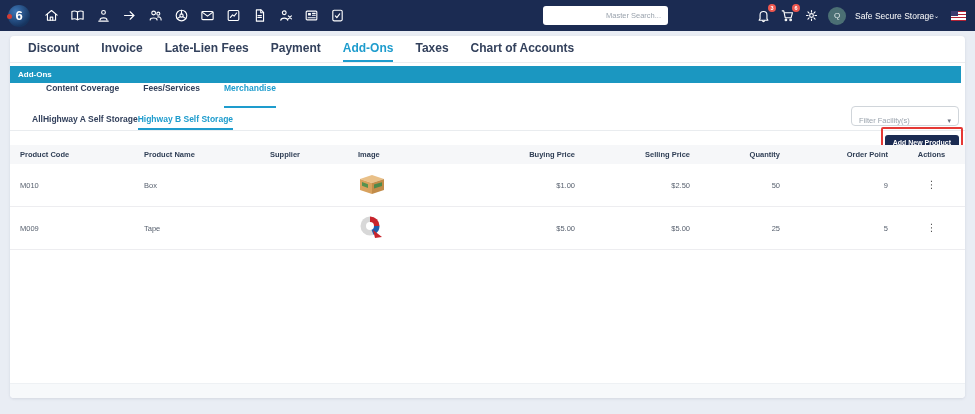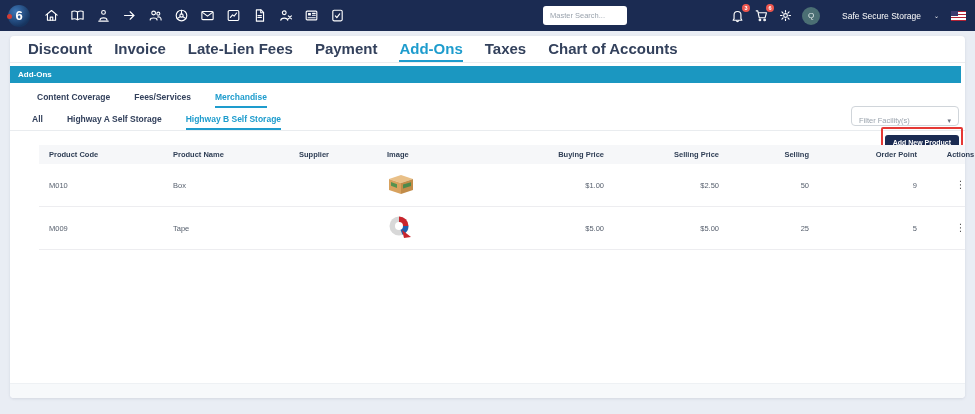--- a/index.html
+++ b/index.html
@@ -6,53 +6,53 @@
   html,body{width:975px;height:414px;}
   body{background:#e9edf4;font-family:"Liberation Sans",sans-serif;position:relative;overflow:hidden;}
 
   
   .navbar{position:absolute;top:0;left:0;width:975px;height:31px;background:#1b2b52;display:flex;align-items:center;z-index:5;}
   .logo{width:22px;height:22px;border-radius:50%;background:radial-gradient(circle at 35% 30%,#3d77b8,#16345f 72%);margin-left:8px;position:relative;display:flex;align-items:center;justify-content:center;color:#fff;font-weight:bold;font-size:13px;flex:none;}
   .logo::before{content:"";position:absolute;left:-1px;top:9px;width:5px;height:5px;background:#d23b33;border-radius:50%;}
   .nav-icons{display:flex;gap:11px;margin-left:14px;}
   .nav-icon{width:15px;height:15px;display:inline-flex;color:#fff;cursor:pointer;}
   .nav-icon svg{width:15px;height:15px;}
-  .search-box{position:absolute;left:543px;top:6px;width:84px;height:19px;border:none;border-radius:3px;background:#fff;font-size:7.5px;padding:0 7px;color:#333;font-family:"Liberation Sans",sans-serif;}
+  .search-box{position:absolute;left:543px;top:6px;width:125px;height:19px;border:none;border-radius:3px;background:#fff;font-size:7.5px;padding:0 7px;color:#333;font-family:"Liberation Sans",sans-serif;text-align:right;}
   .search-box::placeholder{color:#9aa3ad;}
   .nav-right{position:absolute;right:9px;top:0;height:31px;display:flex;align-items:center;gap:9px;}
   .icon-btn{position:relative;width:15px;height:15px;display:inline-flex;color:#fff;cursor:pointer;}
   .icon-btn svg{width:15px;height:15px;}
   .badge{position:absolute;top:-4px;right:-5px;min-width:8px;height:8px;padding:0 1px;background:#ee574f;color:#fff;border-radius:6px;font-size:5.5px;line-height:8px;text-align:center;font-weight:bold;}
   .avatar{width:18px;height:18px;border-radius:50%;background:#4b6f74;color:#e2ebeb;font-size:8px;display:flex;align-items:center;justify-content:center;cursor:pointer;flex:none;}
-  .account{color:#fff;font-size:8.5px;display:flex;align-items:center;gap:13px;cursor:pointer;white-space:nowrap;margin-left:13px;}
+  .account{color:#fff;font-size:8.5px;display:flex;align-items:center;gap:0;cursor:pointer;white-space:nowrap;}
   .account .caret{font-size:6px;line-height:1;}
   .flag{width:15px;height:10px;background:repeating-linear-gradient(#b22234 0 1.5px,#fff 1.5px 3px);position:relative;margin-left:3px;flex:none;cursor:pointer;}
   .flag::before{content:"";position:absolute;left:0;top:0;width:7px;height:5.5px;background:#3c3b6e;}
 
   
   .card{position:absolute;left:10px;top:36px;width:955px;height:362px;background:#fff;border-radius:4px;box-shadow:0 1px 3px rgba(20,30,60,.1);}
   .main-tabs{display:flex;gap:22px;padding:0 18px;height:27px;align-items:stretch;border-bottom:1px solid #ebedf0;}
-  .tab{font-size:15px;font-weight:bold;color:#33415c;display:flex;align-items:center;border-bottom:2px solid transparent;cursor:pointer;white-space:nowrap;}
+  .tab{font-size:12px;font-weight:bold;color:#33415c;display:flex;align-items:center;border-bottom:2px solid transparent;cursor:pointer;white-space:nowrap;}
   .tab.active{color:#1e9ccd;border-bottom-color:#1e9ccd;}
   .section-bar{height:17px;background:#1b97c1;color:#fff;font-size:8px;font-weight:bold;display:flex;align-items:center;padding-left:8px;margin:3px 4px 0 0;}
-  .sub-tabs{display:flex;gap:24px;padding:0 27px;height:25px;align-items:flex-end;}
+  .sub-tabs{display:flex;gap:24px;padding:0 36px;height:25px;}
   .sub-tab{font-size:8.5px;font-weight:bold;color:#33415c;padding-bottom:4px;border-bottom:2px solid transparent;cursor:pointer;white-space:nowrap;}
   .sub-tab.active{color:#1e9ccd;border-bottom-color:#1e9ccd;}
-  .fac-tabs{display:flex;gap:24px;padding:0 22px;height:23px;align-items:flex-end;border-bottom:1px solid #e9ecef;}
+  .fac-tabs{display:flex;padding:0 22px;height:23px;align-items:flex-end;border-bottom:1px solid #e9ecef;}
   .fac-tab{font-size:8.5px;font-weight:bold;color:#33415c;padding-bottom:4px;border-bottom:2px solid transparent;cursor:pointer;white-space:nowrap;}
   .fac-tab.active{color:#1e9ccd;border-bottom-color:#1e9ccd;}
 
   .filter-select{position:absolute;top:70px;right:6px;width:108px;height:20px;border:1px solid #d0d5da;border-radius:4px;background:#fff;display:flex;align-items:flex-end;justify-content:space-between;padding:0 7px;font-size:7.5px;color:#9aa3ad;cursor:pointer;}
   .filter-select .caret2{color:#6b7280;font-size:7px;}
   .add-wrap{position:absolute;top:91px;right:2px;border:2px solid #e53935;padding:2px;border-radius:2px;}
   .add-btn{background:#1b2b52;color:#fff;border:none;border-radius:3px;font-size:7px;font-weight:bold;padding:4px 8px;cursor:pointer;font-family:"Liberation Sans",sans-serif;white-space:nowrap;}
 
   
   .table{position:absolute;top:109px;left:0;right:0;}
-  .t-head,.t-row{display:grid;grid-template-columns:124px 126px 88px 92px 125px 115px 90px 108px 77px;padding-left:10px;align-items:center;margin-left:29px;}
+  .t-head,.t-row{display:grid;grid-template-columns:124px 126px 88px 92px 125px 115px 90px 108px 77px;padding-left:10px;align-items:center;}
   .t-head{height:19px;background:#f6f7f9;font-size:7.5px;font-weight:bold;color:#2f3e55;}
   .t-row{height:43px;border-bottom:1px solid #ededf0;font-size:7.5px;color:#57606e;}
   .num{text-align:right;}
   .act{padding-left:10px;text-align:center;}
   .kebab{font-size:10px;color:#555;cursor:pointer;line-height:1;display:inline-block;}
   .pimg{display:inline-flex;}
 
   .card-footer{position:absolute;bottom:0;left:0;right:0;height:15px;background:#f7f9fb;border-top:1px solid #eef1f4;border-radius:0 0 4px 4px;}
 </style>
 </head>
@@ -211,21 +211,21 @@
   </div>
 
   <div class="table" id="table">
       <div class="t-head">
         <span class="">Product Code</span>
         <span class="">Product Name</span>
         <span class="">Supplier</span>
         <span class="">Image</span>
         <span class="num">Buying Price</span>
         <span class="num">Selling Price</span>
-        <span class="num">Selling</span>
+        <span class="num">Quantity</span>
         <span class="num">Order Point</span>
         <span class="act">Actions</span>
       </div>
       <div class="t-row">
         <span class="">M010</span>
         <span class="">Box</span>
         <span class=""></span>
         <span><span class="pimg">
             <svg width="28" height="22" viewBox="0 0 28 22">
               <polygon points="2,6 14,2 26,6 14,10" fill="#e9c088"></polygon>

